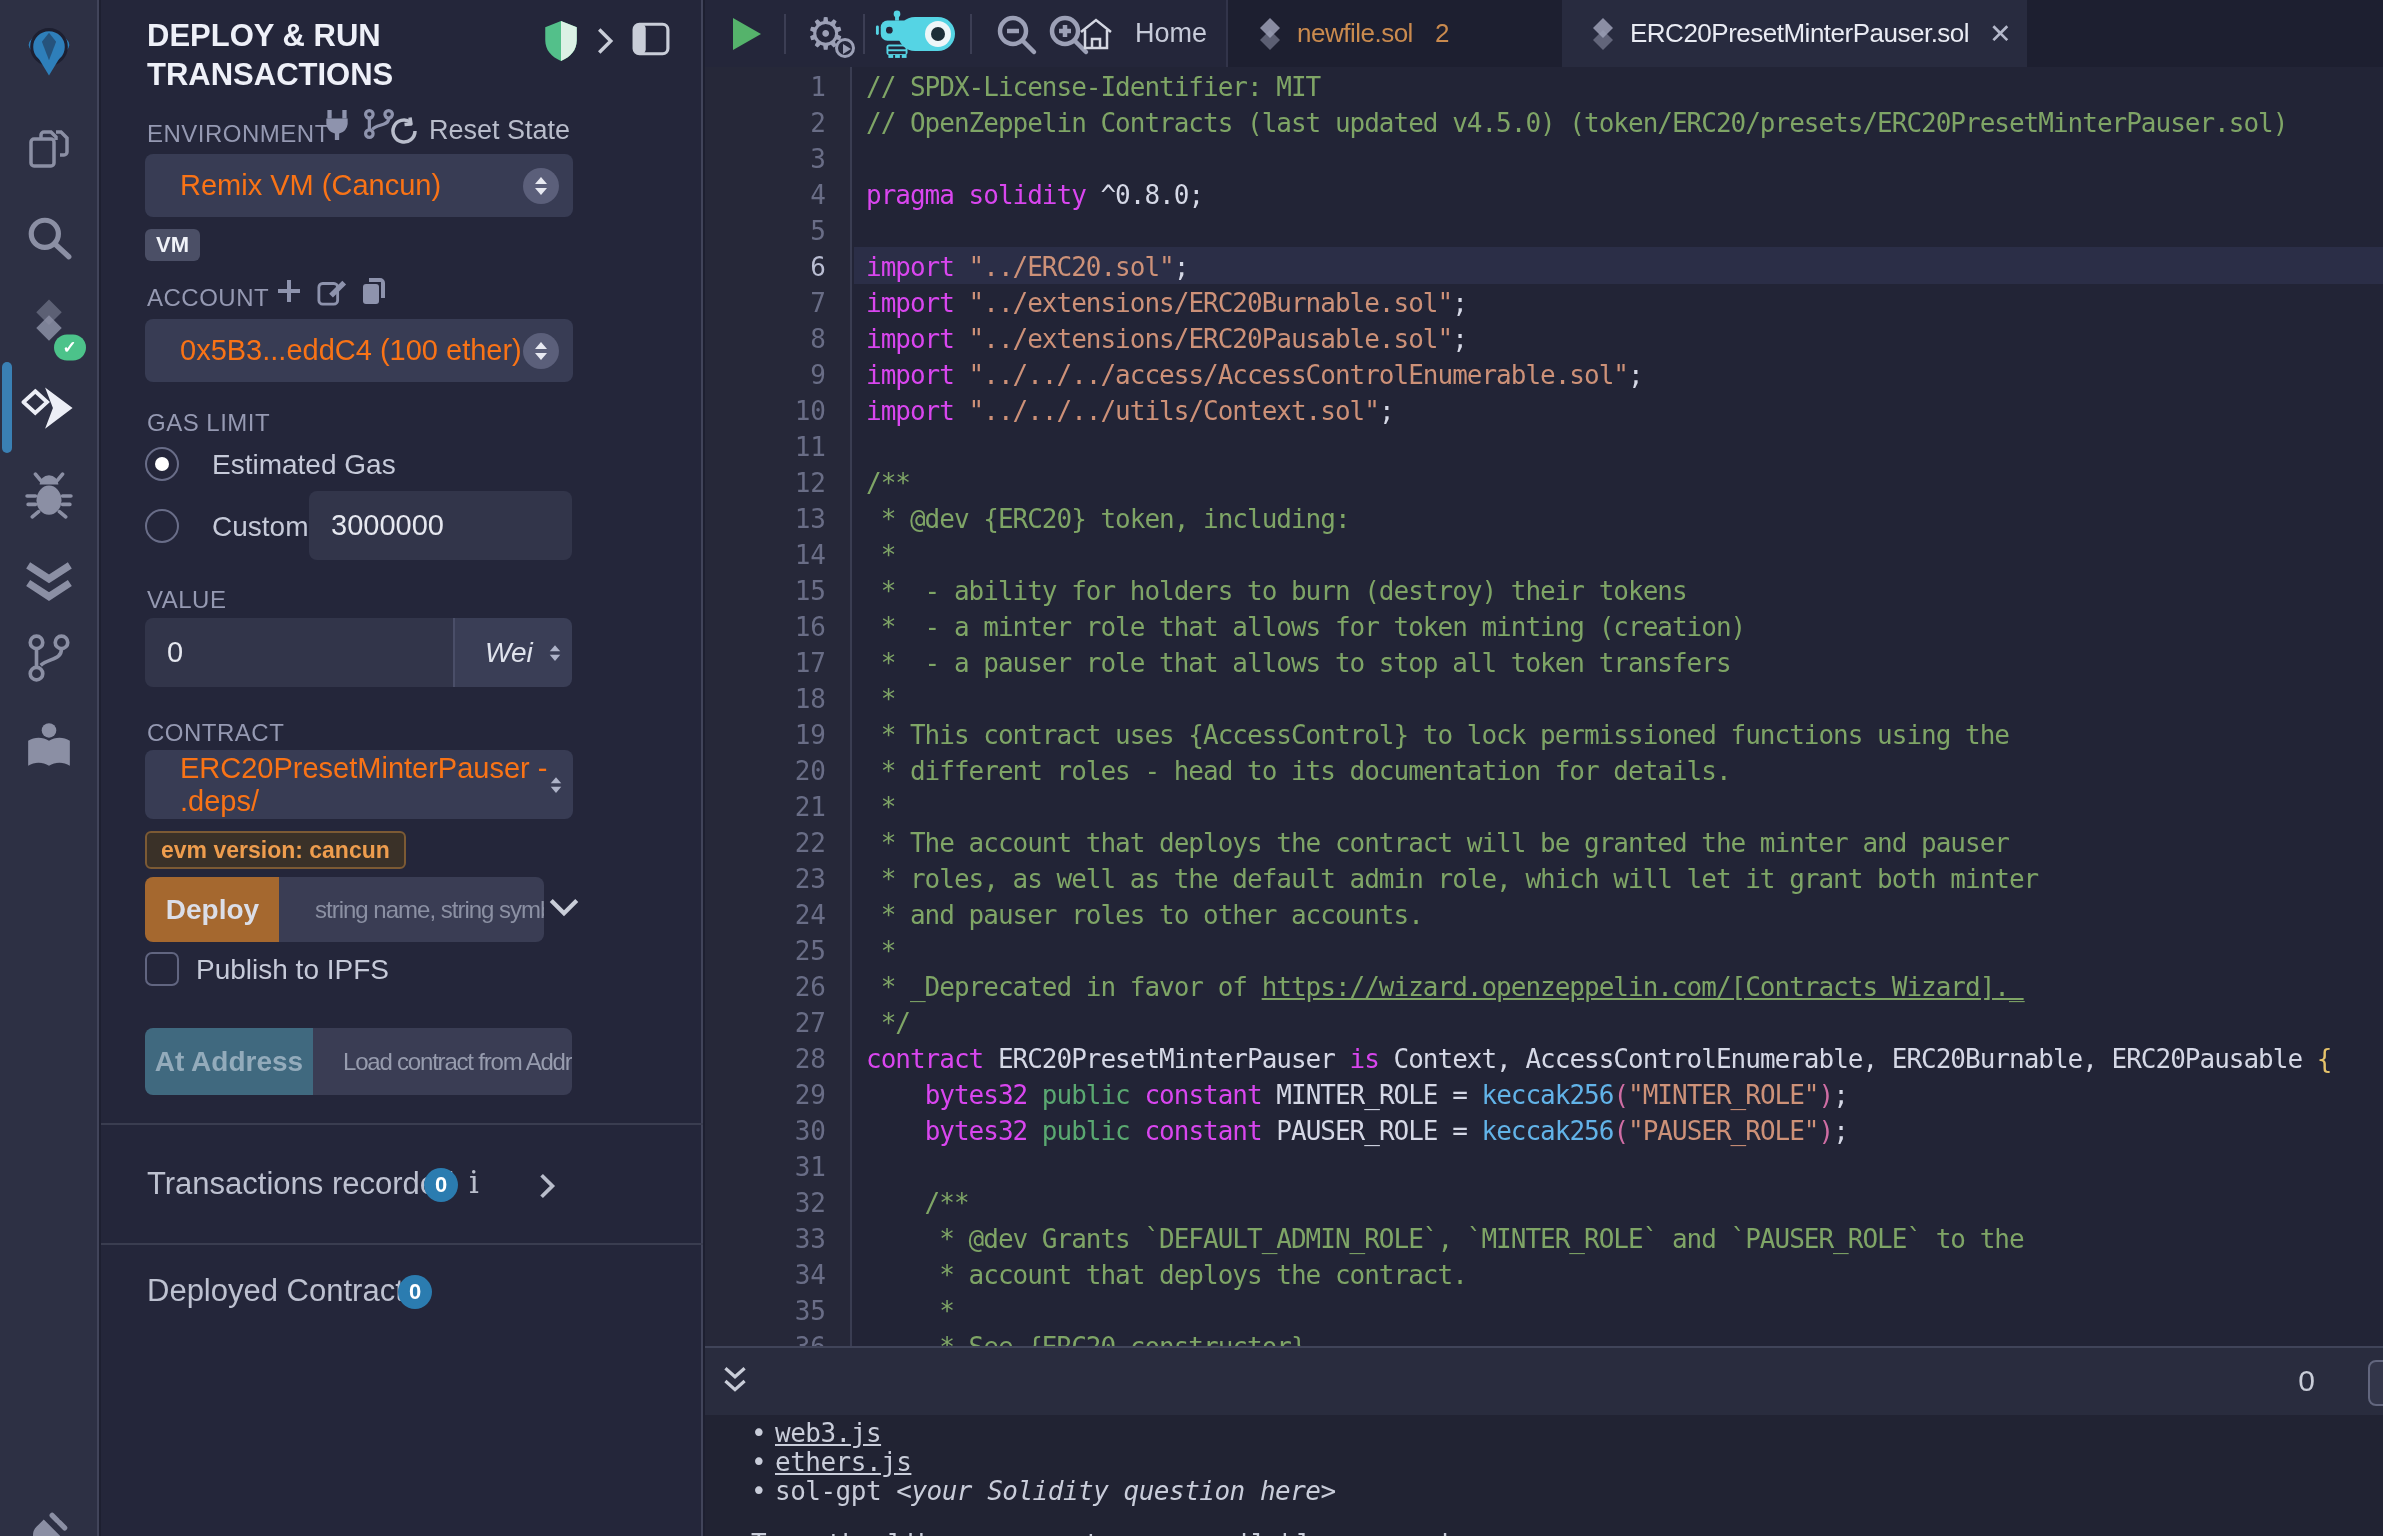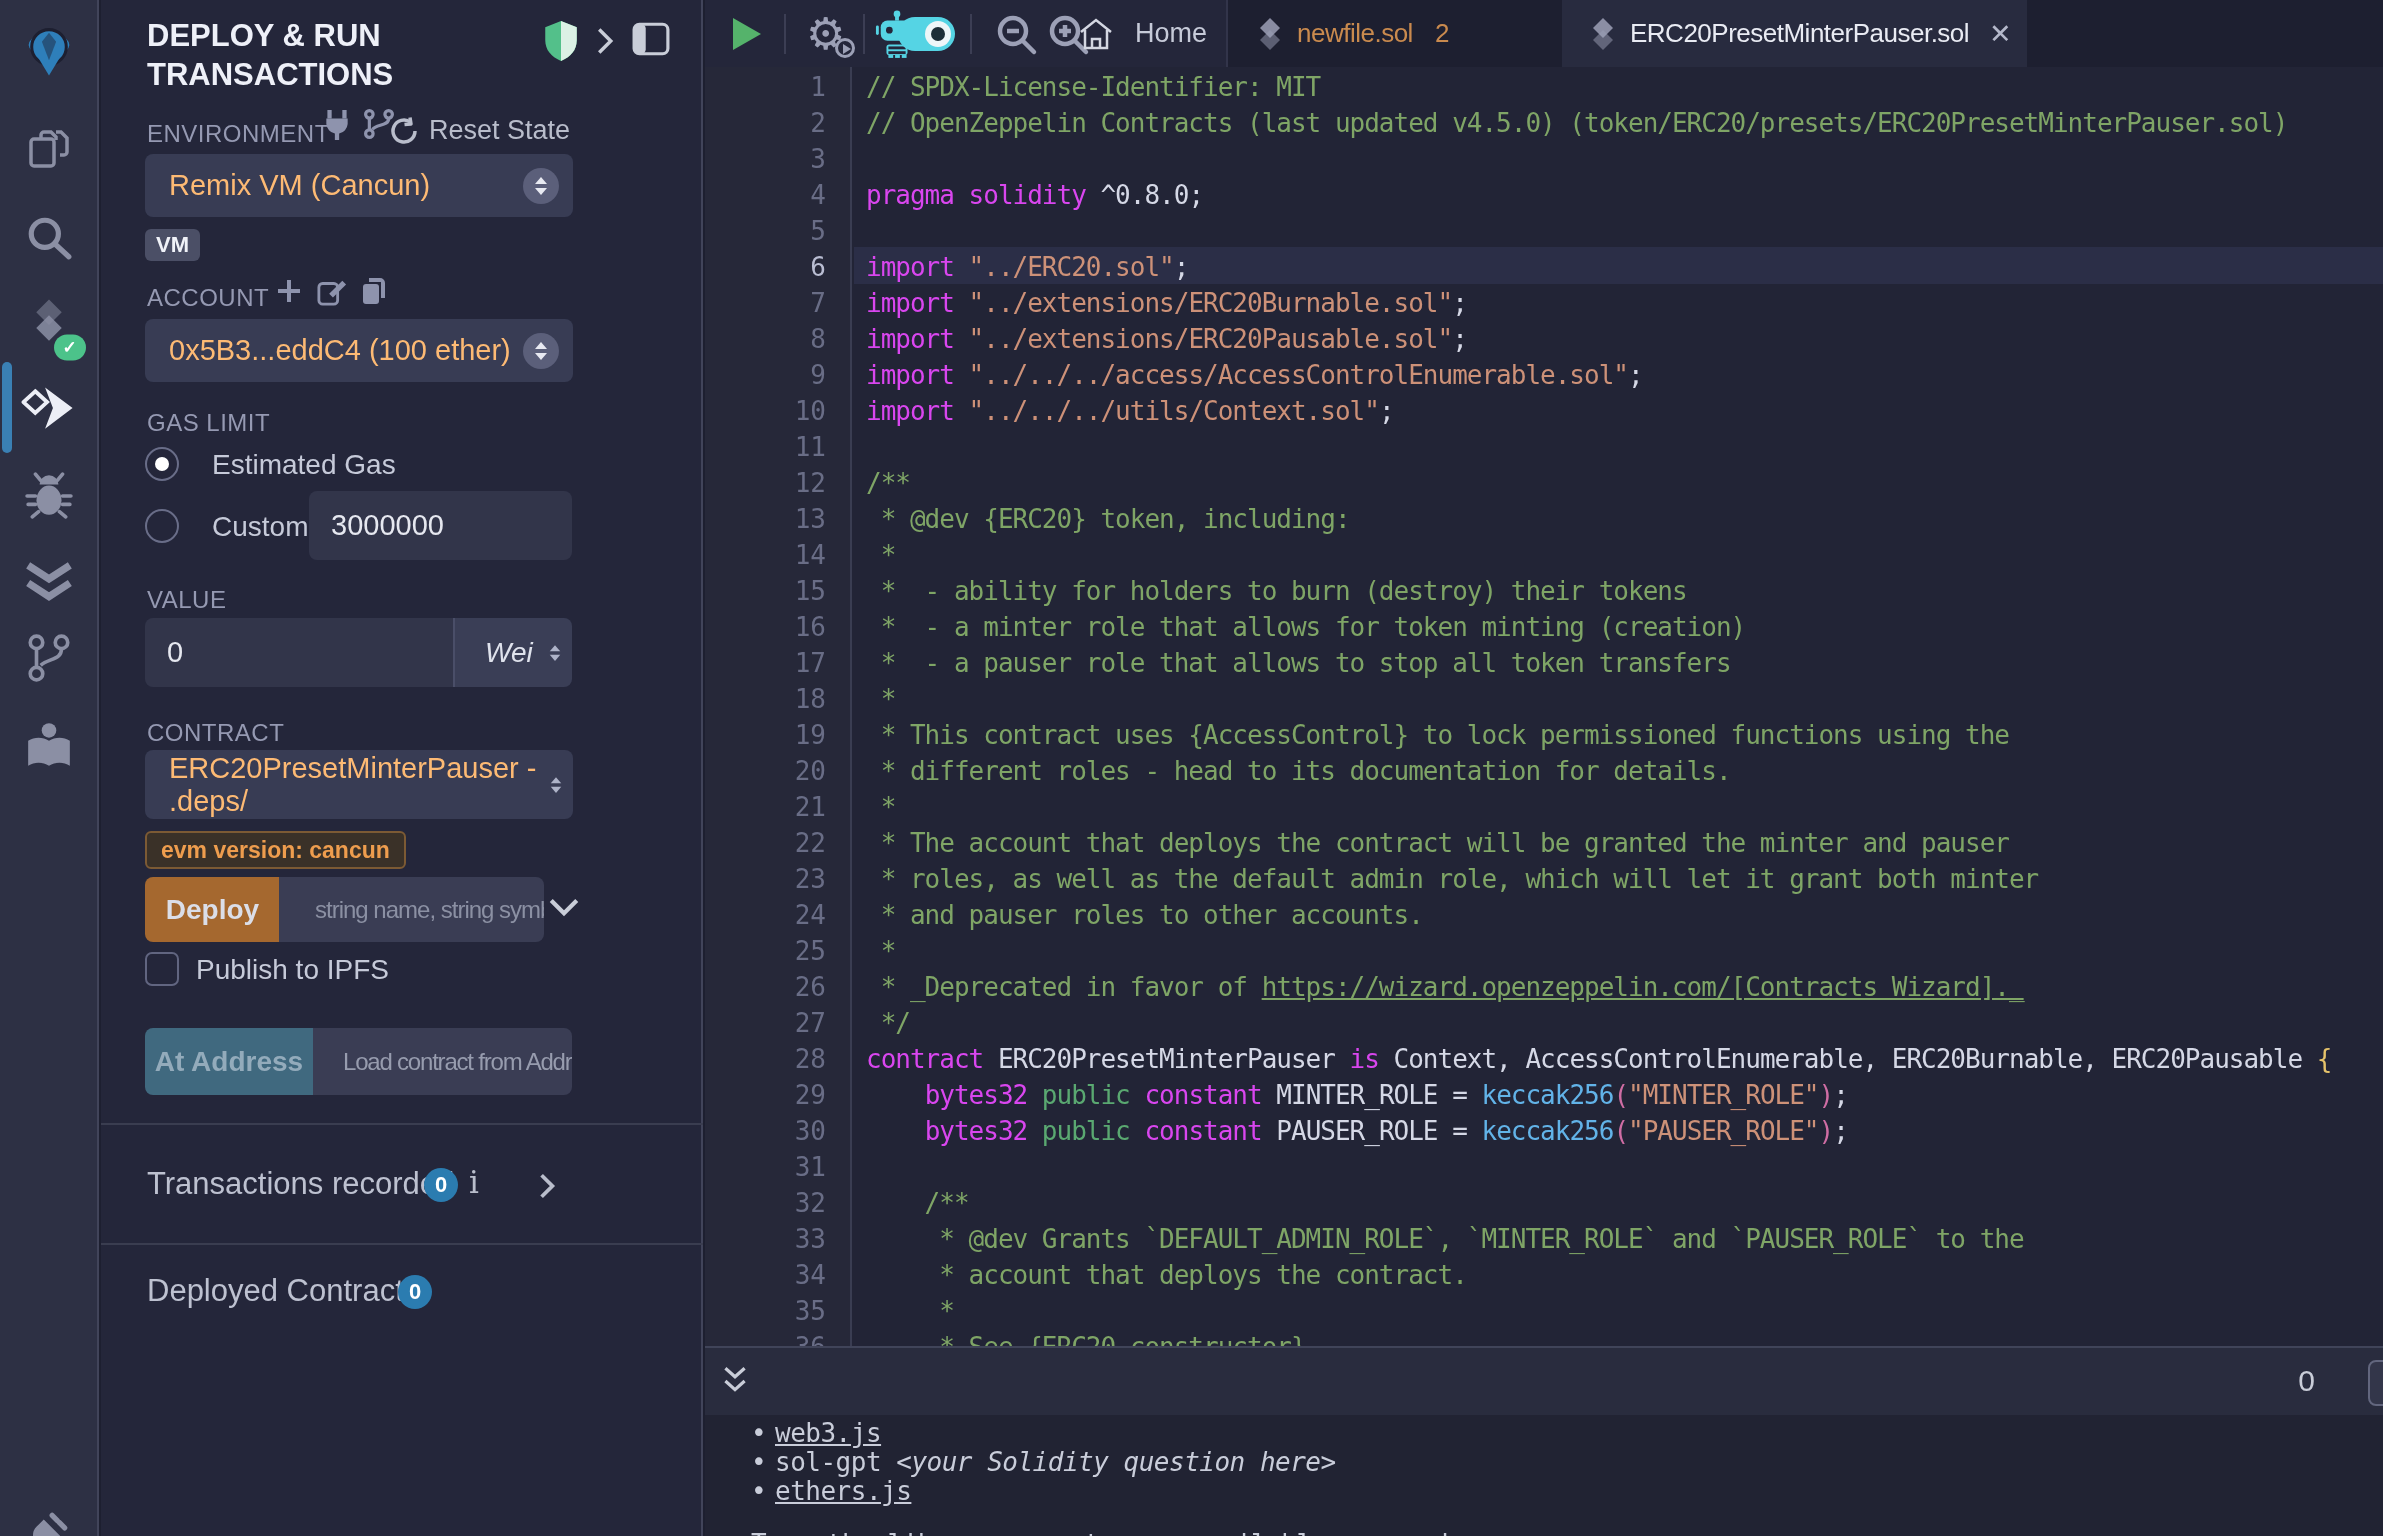--- a/index.html
+++ b/index.html
@@ -12,21 +12,21 @@
   .rail-icon { position:absolute; left:50%; transform:translate(-50%,-50%); color:#8b8fa4; }
   .rail-active-bar { position:absolute; left:2px; top:362px; width:10px; height:91px; border-radius:6px; background:#3a80b4; }
   .compiler-badge { position:absolute; right:-12px; bottom:-10px; width:32px; height:26px; background:#4cc38a; border-radius:13px; color:#fff; font-size:17px; font-weight:bold; text-align:center; line-height:26px; }
 
   
   #panel { position:absolute; left:101px; top:0; width:602px; height:1537px; background:#24263a; border-right:2px solid #41445a; z-index:4; }
   .p-title { position:absolute; left:46px; top:16px; width:366px; font-size:31px; line-height:39px; font-weight:600; color:#eef0f8; }
   .hdr-ic { position:absolute; }
   .sec-label { position:absolute; left:46px; font-size:24px; letter-spacing:0.5px; color:#9599b2; }
   .reset-state { position:absolute; right:131px; top:115px; display:flex; align-items:center; gap:10px; font-size:27px; color:#b9bdcb; cursor:pointer; }
-  .select-box { position:absolute; left:44px; width:428px; height:63px; background:#383c54; border-radius:8px; display:flex; align-items:center; padding-left:24px; font-size:29px; color:#fdba74; cursor:pointer; overflow:hidden; }
+  .select-box { position:absolute; left:44px; width:428px; height:63px; background:#383c54; border-radius:8px; display:flex; align-items:center; padding-left:35px; font-size:29px; color:#f97316; cursor:pointer; overflow:hidden; }
   .stepper-circle { position:absolute; right:14px; top:50%; transform:translateY(-50%); width:36px; height:36px; border-radius:50%; background:#5b5f7a; display:flex; align-items:center; justify-content:center; }
   .mini-arrows { position:absolute; right:10px; top:50%; transform:translateY(-50%); }
   .vm-badge { position:absolute; left:44px; top:229px; padding:3px 11px; background:#4b4f66; border-radius:6px; font-size:22px; font-weight:bold; color:#f0f2f8; }
   .acct-icons { position:absolute; left:174px; top:276px; display:flex; gap:14px; align-items:center; }
   .radio { position:absolute; left:44px; width:34px; height:34px; border-radius:50%; border:2px solid #696d88; }
   .radio.sel::after { content:""; position:absolute; left:8px; top:8px; width:14px; height:14px; border-radius:50%; background:#ffffff; }
   .radio-label { position:absolute; left:111px; font-size:28px; color:#c6cad9; }
   .tb { background:#32354a; border-radius:8px; position:absolute; display:flex; align-items:center; font-size:29px; color:#e6e8f0; padding-left:22px; overflow:hidden; }
   .unit-box { position:absolute; left:352px; top:618px; width:119px; height:69px; background:#3a3e56; border-left:2px solid #4a4e68; border-radius:0 8px 8px 0; display:flex; align-items:center; padding-left:30px; font-size:28px; color:#dfe2ec;font-style:italic; }
   .evm-badge { position:absolute; left:44px; top:831px; height:38px; padding:0 14px; border:2px solid #7c5a34; background:#3a3128; border-radius:6px; color:#ee9d4e; font-size:23px; font-weight:bold; line-height:34px; }
@@ -474,18 +474,18 @@
     <div class="hdr-ic" style="left:16px; top:16px">
       <svg width="28" height="32" viewBox="0 0 26 30" fill="none" stroke="#c9cdd8" stroke-width="3">
           <path d="M4 4l9 8 9-8M4 16l9 8 9-8"></path>
         </svg>
     </div>
     <div class="term-count">0</div>
     <div class="term-cutbox"></div>
   </div>
   <div class="term-body">
       <div class="term-row"><span class="term-bullet">•</span><span class="seg-link">web3.js</span></div>
+      <div class="term-row"><span class="term-bullet">•</span><span class="seg-link">ethers.js</span></div>
       <div class="term-row"><span class="term-bullet">•</span><span class="seg-plain">sol-gpt </span><span class="seg-italic">&lt;your Solidity question here&gt;</span></div>
-      <div class="term-row"><span class="term-bullet">•</span><span class="seg-link">ethers.js</span></div>
       <div class="term-hint">Type the library name to see available commands</div>
     </div>
 </div>
 
 
 </body></html>

